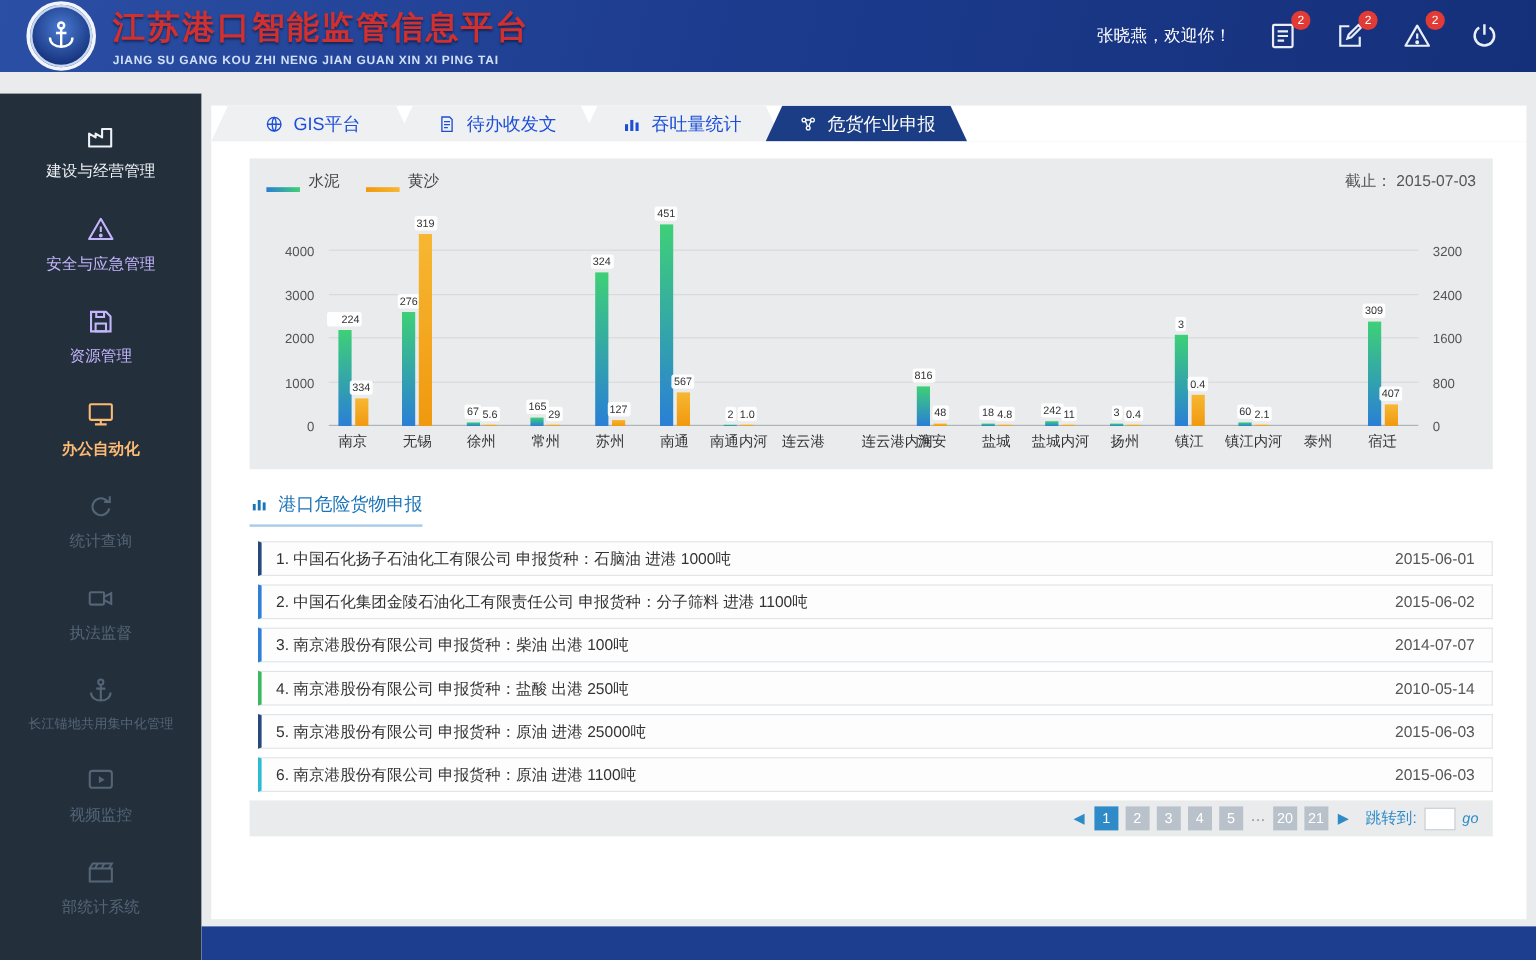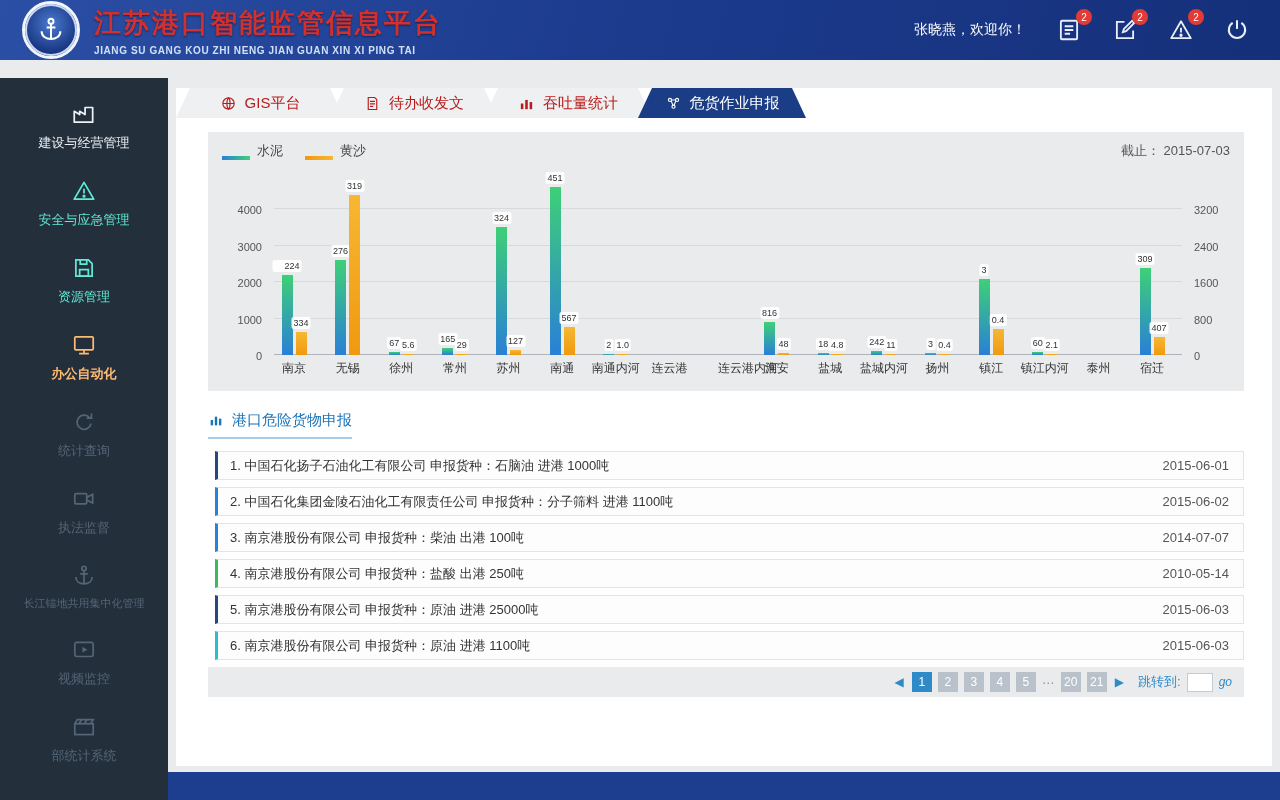--- a/index.html
+++ b/index.html
@@ -23,29 +23,29 @@
   .hicon svg { width:26px; height:26px; }
   .badge { position:absolute; top:-8px; right:-10px; min-width:16px; height:16px; border-radius:50%;
     background:#e23b35; color:#fff; font-size:10px; display:flex; align-items:center; justify-content:center; }
 
   
   .sidebar { position:absolute; top:78px; left:0; bottom:0; width:168px; background:#232f3b; padding-top:10px; }
   .sitem { display:flex; flex-direction:column; align-items:center; gap:7px; padding:13px 4px; cursor:pointer; text-align:center; }
   .sitem .sicon svg { width:26px; height:26px; display:block; }
   .slabel { font-size:13px; white-space:nowrap; }
   .sitem.white { color:#eef2f6; }
-  .sitem.cyan { color:#5eead4; }
+  .sitem.cyan { color:#c4b5fd; }
   .sitem.active { color:#fdba74;font-weight:bold; }
   .sitem.disabled { color:#546576; }
 
   
   .main { position:absolute; top:78px; left:168px; right:0; bottom:0; background:#e9ebed; }
   .tabbar { position:absolute; top:10px; left:8px; right:8px; height:30px; background:#fff; display:flex; align-items:stretch; }
   .tab { width:168px; margin-right:-14px; display:flex; align-items:center; justify-content:center; gap:8px;
-    font-size:15px; color:#b91c1c; background:#eef0f1; cursor:pointer;
+    font-size:15px; color:#1d4ed8; background:#eef0f1; cursor:pointer;
     clip-path:polygon(14px 0, calc(100% - 14px) 0, 100% 100%, 0 100%); }
   .tab .ticon svg { width:17px; height:17px; display:block; }
   .tab.active { background:#1b3d85; color:#fff; z-index:2; }
   .panel { position:absolute; top:40px; left:8px; right:8px; bottom:34px; background:#fff; overflow:hidden; }
   .footer { position:absolute; left:0; right:0; bottom:0; height:28px; background:#1d3e8f; }
 
   .title-wrap { margin:20px 0 0 32px; }
   .section-title { display:inline-block; color:#1a74b8; font-size:15px; padding-bottom:7px; border-bottom:2px solid #a8cbe8; }
   .title-wrap .sicon2 svg { width:16px; height:16px; vertical-align:-3px; margin-right:8px; color:#1a74b8; }
 

